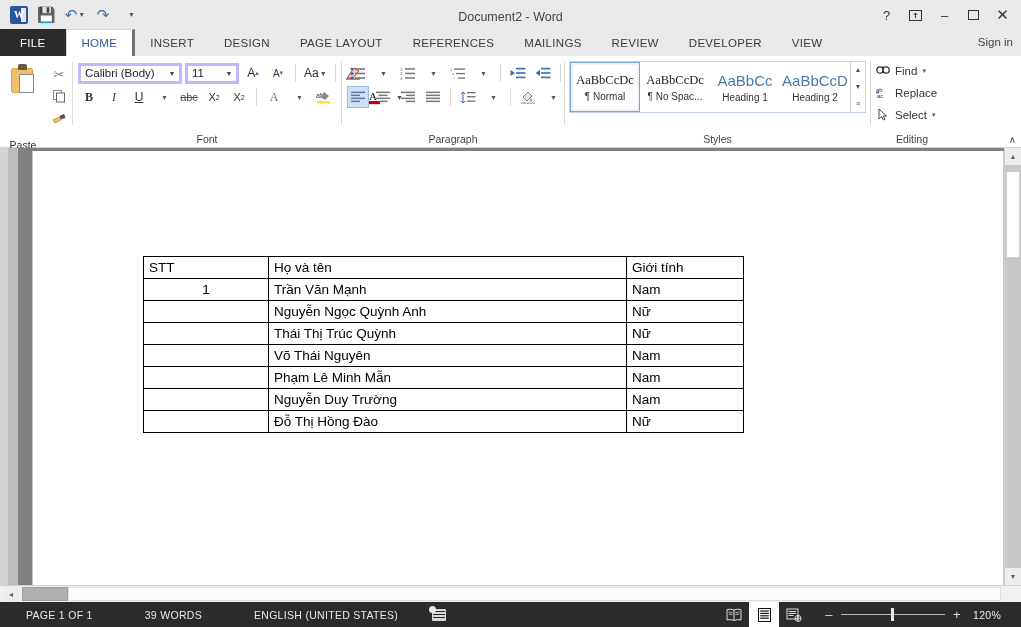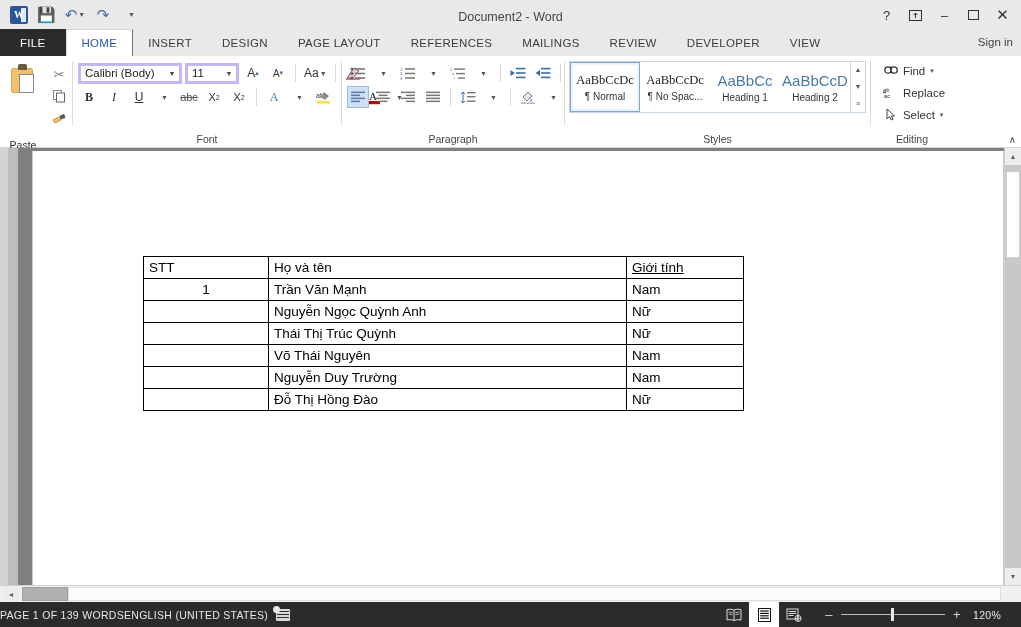--- a/index.html
+++ b/index.html
@@ -50,21 +50,21 @@
   .tabbar {
     position:absolute; top:29px; left:0; width:1021px; height:27px;
     background:#e9e9e9; display:flex; align-items:flex-start;
   }
   .tab {
     height:27px; padding:0 15px; display:flex; align-items:center;
     font-size:11.5px; color:#3b3b3b; letter-spacing:.3px;
   }
   .tab.file { background:#2b2b2b; color:#fff; padding:0 20px; height:27px; }
   .tab.active { background:#fff; color:#2b579a; border-top:1px solid #d4d4d4;
-                border-left:1px solid #d4d4d4; border-right:1px solid #737373; }
+                border-left:1px solid #d4d4d4; border-right:3px solid #737373; }
   .signin {
     position:absolute; right:8px; top:36px; font-size:11.5px; color:#444;
   }
 
   
   .ribbon {
     position:absolute; top:56px; left:0; width:1021px; height:92px;
     background:#fff; border-bottom:1px solid #d4d4d4;
     display:flex;
   }
@@ -128,21 +128,21 @@
     align-items:center; justify-content:center; border:1px solid transparent;
   }
   .sitem.sel { border:1px solid #7aa6d6; background:#fff; box-shadow:inset 0 0 0 2px #eaf2fb;}
   .spreview { font-size:12.5px; color:#1a1a1a; font-family:"Liberation Serif", serif; white-space:nowrap; overflow:hidden;}
   .spreview.head { color:#4a7ba7; font-size:15px; font-family:"Liberation Sans", sans-serif;}
   .sname { font-size:10px; color:#333; margin-top:3px; white-space:nowrap;}
   .sscroll { width:15px; display:flex; flex-direction:column; justify-content:space-between; border-left:1px solid #d6d6d6;}
   .sscroll div { font-size:7px; text-align:center; color:#555; height:16px; line-height:16px;}
 
   
-  .editg { width:82px;align-items:center; }
+  .editg { width:82px; }
   .ed-item { display:flex; align-items:center; gap:4px; height:20px; padding-left:4px; font-size:11.5px; color:#333;}
   .ed-ic { width:16px; text-align:center; font-size:11px; color:#4a6fa5;}
   .collapse-rib { position:absolute; right:5px; bottom:2px; font-size:10px; color:#555;}
 
   
   .docarea {
     position:absolute; top:148px; left:0; width:1021px; height:437px;
     background:#808080;
   }
   .gutter-left { position:absolute; left:0; top:0; width:8px; height:437px; background:#d4d4d4;}
@@ -167,40 +167,40 @@
   .wtable {
     position:absolute; left:110px; top:105px; border-collapse:collapse;
     font-family:"Liberation Sans", sans-serif;
   }
   .wtable td {
     border:1px solid #000; height:22px; font-size:13.5px; color:#000;
     padding:1px 5px; vertical-align:middle;
   }
   .c-stt { width:125px; }
   .c-name { width:358px; }
-  .c-gender { width:117px;text-decoration:underline; }
+  .c-gender { width:117px; }
   .num-cell { text-align:center; }
 
   
   .hscroll {
     position:absolute; top:585px; left:0; width:1021px; height:17px; background:#f0f0f0;
     border-top:1px solid #d0d0d0;
   }
   .hs-left { position:absolute; left:3px; top:0; width:16px; height:16px;
     display:flex; align-items:center; justify-content:center; font-size:7px; color:#606060; background:#ededed;}
   .hs-thumb { position:absolute; left:22px; top:1px; width:46px; height:14px; background:#b0b0b0; border:1px solid #a0a0a0;}
   .hs-track { position:absolute; left:68px; right:20px; top:1px; height:14px; background:#fcfcfc; border:1px solid #e0e0e0;}
 
   
   .statusbar {
     position:absolute; bottom:0; left:0; width:1021px; height:25px;
     background:#2b2b2b; color:#e8e8e8; display:flex; align-items:center;
     font-size:10.5px; letter-spacing:.3px;
   }
-  .sb-item { padding:0 0; white-space:nowrap; }
+  .sb-item { padding:0 26px; white-space:nowrap; }
   .sb-proof { width:30px; display:flex; align-items:center; justify-content:center; }
   .proof-ic {
     width:14px; height:12px; background:#d8d8d8; position:relative; border-radius:1px;
   }
   .proof-ic::before{content:""; position:absolute; left:1px; top:2px; right:1px; bottom:1px;
     background:repeating-linear-gradient(to bottom,#2b2b2b 0 1px,#d8d8d8 1px 3px);}
   .proof-ic::after{content:""; position:absolute; left:-3px; top:-3px; width:7px; height:7px;
     background:#e8e8e8; border-radius:50%;}
   .sb-right { margin-left:auto; display:flex; align-items:center; padding-right:10px; }
   .view-btn { width:30px; height:25px; display:flex; align-items:center; justify-content:center;
@@ -610,20 +610,25 @@
             <td>Thái Thị Trúc Quỳnh</td>
             <td>Nữ</td>
           </tr>
           <tr>
             <td class="num-cell"></td>
             <td>Võ  Thái Nguyên</td>
             <td>Nam</td>
           </tr>
           <tr>
             <td class="num-cell"></td>
+            <td>Phạm Lê Minh Mẫn</td>
+            <td>Nam</td>
+          </tr>
+          <tr>
+            <td class="num-cell"></td>
             <td>Nguyễn Duy Trường</td>
             <td>Nam</td>
           </tr>
           <tr>
             <td class="num-cell"></td>
             <td>Đỗ Thị Hồng Đào</td>
             <td>Nữ</td>
           </tr>
         </tbody>
       </table>

